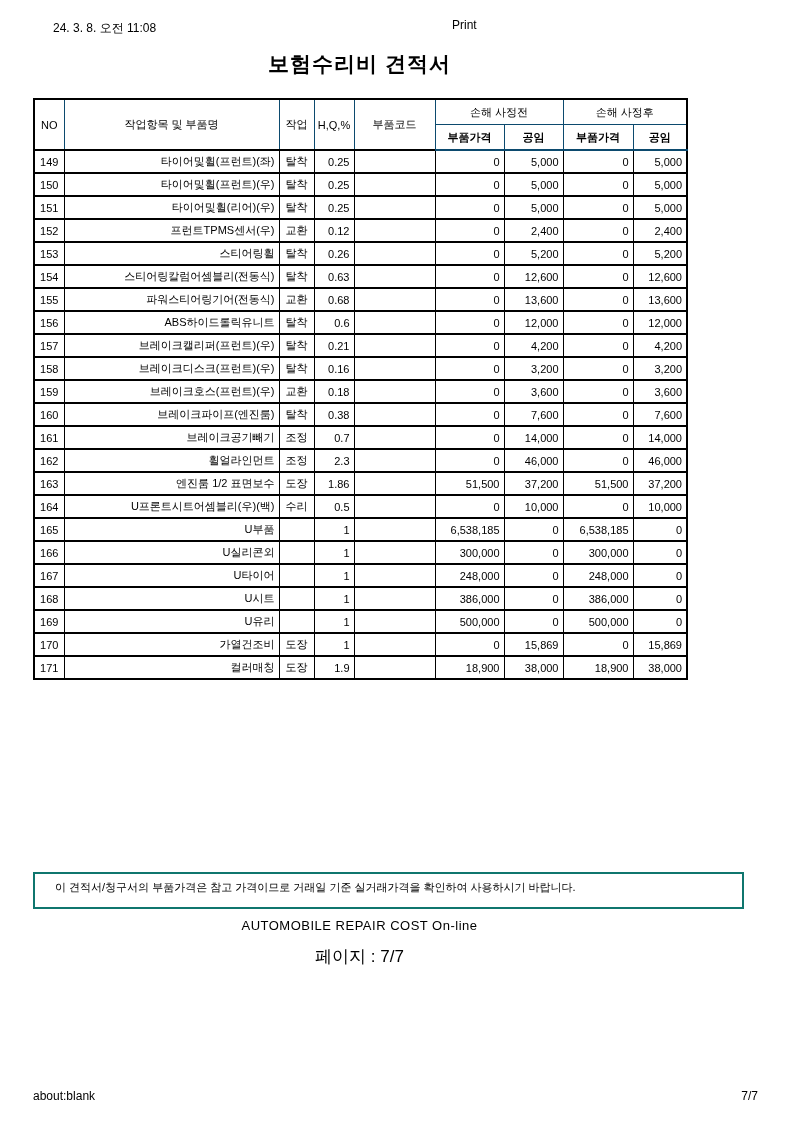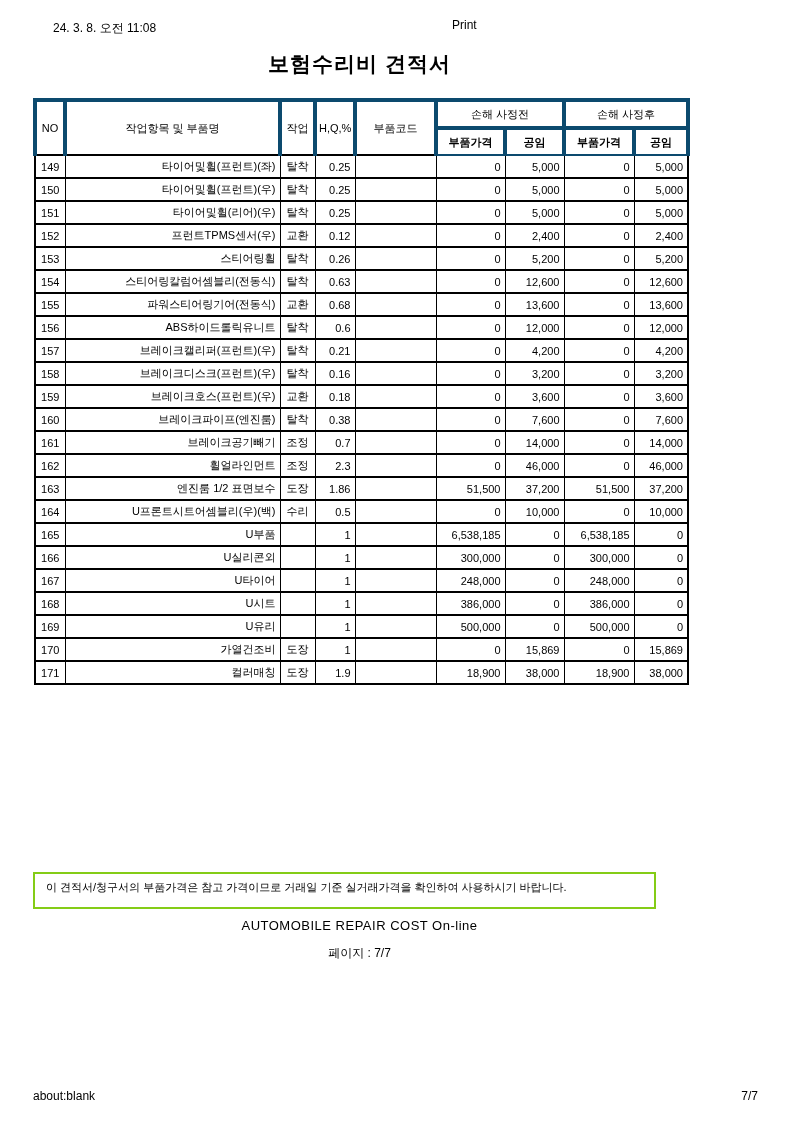--- a/index.html
+++ b/index.html
@@ -13,44 +13,44 @@
   .print-lb { position:absolute; left:452px; top:18px;  font-size:12px; }
   .doc-title{ position:absolute; left:33px;  top:50px;  width:653px; text-align:center;
               font-size:21px; font-weight:700; letter-spacing:1px; }
 
   table.estimate {
     position:absolute; left:33px; top:98px; width:653px;
     border-collapse:collapse; table-layout:fixed;
     font-size:11px; border:2px solid #000;
   }
   .estimate th {
-    border:4px solid #0c4a6e; border-bottom-width:1px;
+    border:1px solid #0c4a6e; border-bottom-width:1px;
     font-weight:400; font-size:11px; text-align:center;
     height:24px; padding:0 2px; overflow:hidden;
   }
   .estimate thead tr:last-child th { border-bottom-width:2px;font-weight:bold; }
   .estimate td {
     border:1px solid #000; border-top-width:2px;
     height:21px; padding:0 4px; overflow:hidden; white-space:nowrap;
   }
   .c { text-align:center; }
   .r { text-align:right; }
   td.name { text-align:right; padding-left:14px; }
   td.name.u { padding-left:14px; }
   .u-mark { display:inline-block; width:25px; }
 
   .note-box {
-    position:absolute; left:33px; top:872px; width:623px; height:37px;
-    box-sizing:border-box; border:2px solid #84cc16;
-    font-size:11px; padding:6px 11px; line-height:14px;
+    position:absolute; left:33px; top:872px; width:711px; height:37px;
+    box-sizing:border-box; border:2px solid #0f766e;
+    font-size:11px; padding:6px 20px; line-height:14px;
   }
   .brand    { position:absolute; left:33px; top:918px; width:653px; text-align:center;
               font-size:13px; letter-spacing:0.5px; }
   .page-lb  { position:absolute; left:33px; top:945px; width:653px; text-align:center;
-              font-size:12px; }
+              font-size:17px; }
   .foot-url   { position:absolute; left:33px;  top:1089px; font-size:12px; }
   .foot-pages { position:absolute; right:35px; top:1089px; font-size:12px;text-align:right; }
 </style>
 </head>
 <body>
 
 <div class="ts">24. 3. 8. 오전 11:08</div>
 <div class="print-lb">Print</div>
 
 <h1 class="doc-title" style="margin:0;">보험수리비 견적서</h1>

